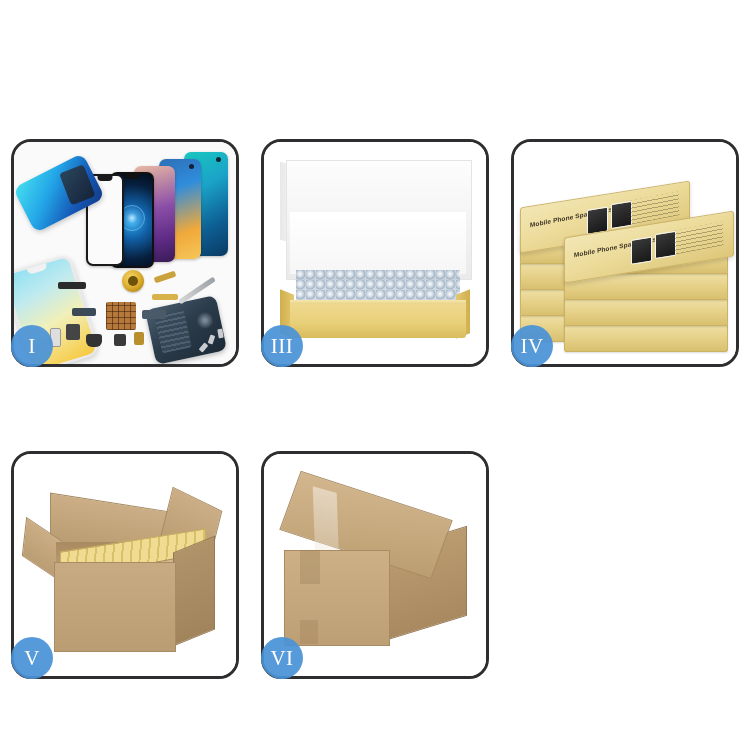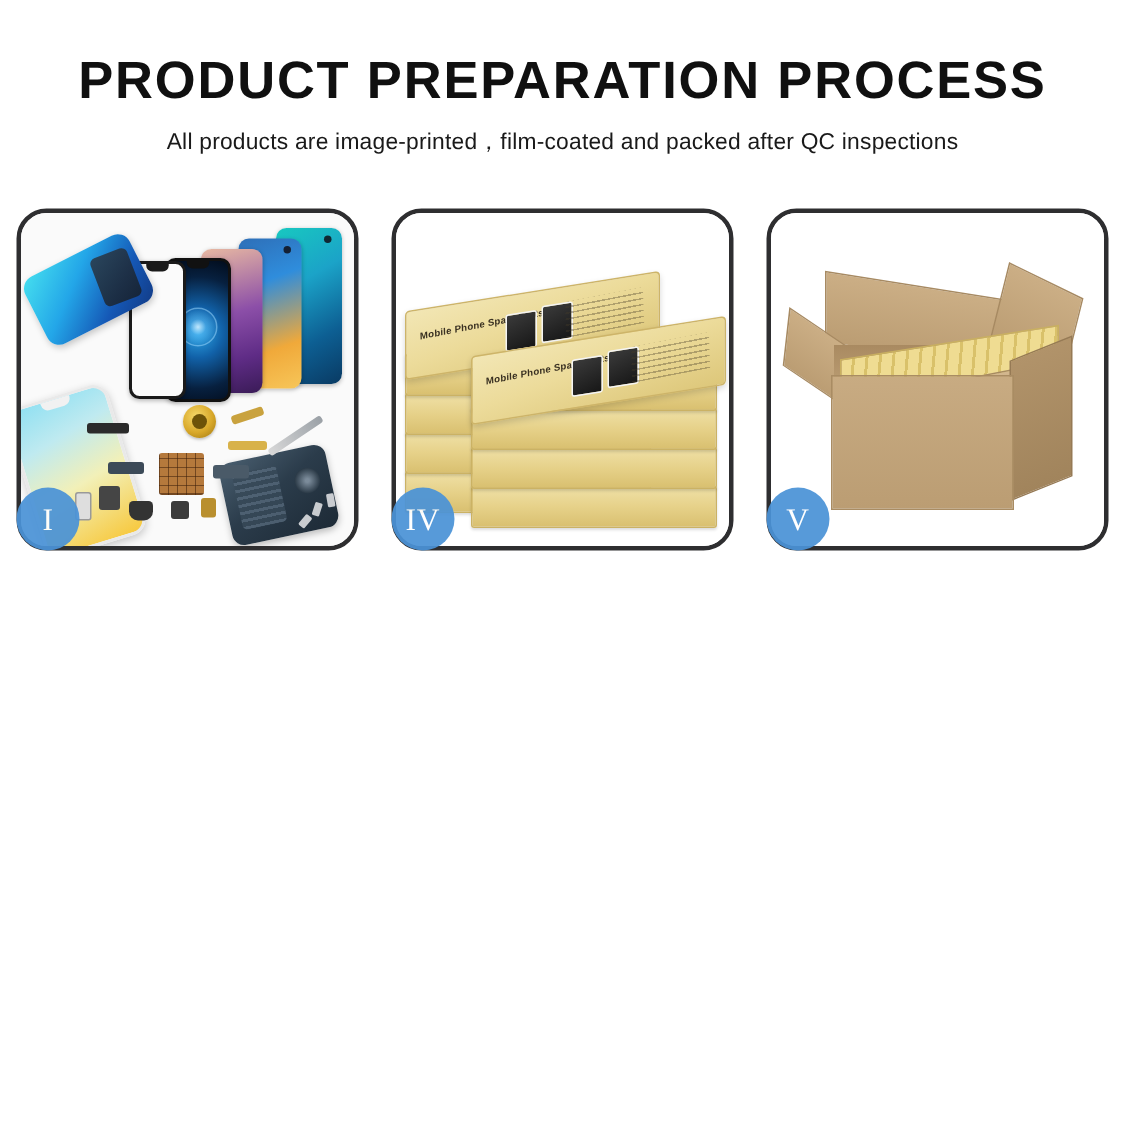--- a/index.html
+++ b/index.html
@@ -501,24 +501,20 @@
     left:36px; top:166px;
     width:18px; height:24px;
     background:rgba(150,120,80,0.28);
   }
 </style>
 </head>
 <body>
 
 <div class="page">
 
-  <div class="header">
-    <h1 class="title">PRODUCT PREPARATION PROCESS</h1>
-    <p class="subtitle">All products are image-printed，film-coated and packed after QC inspections</p>
-  </div>
 
   <div class="grid">
 
     <div class="panel">
       <div class="panel-inner p1">
         <div class="phone-fan">
           <div class="ph ph5">
               <span class="punch"></span>
             </div>
           <div class="ph ph4">
@@ -547,20 +543,34 @@
         <div class="strip s10"></div>
         <div class="tweezer"></div>
         <div class="screw sc1"></div>
         <div class="screw sc2"></div>
         <div class="screw sc3"></div>
       </div>
       <div class="badge">I</div>
     </div>
 
 
+    <div class="panel">
+      <div class="panel-inner p3">
+        <div class="lid-flap-l"></div>
+        <div class="lid-flap-r"></div>
+        <div class="lid-back"></div>
+        <div class="box-foam"></div>
+        <div class="box-bubbles"></div>
+        <div class="box-side-l"></div>
+        <div class="box-side-r"></div>
+        <div class="box-rim"></div>
+        <div class="box-front"></div>
+      </div>
+      <div class="badge">III</div>
+    </div>
 
     <div class="panel">
       <div class="panel-inner p4">
         <div class="stack">
           <div class="sbox sbox-back" style="top:150px"></div>
           <div class="sbox sbox-back" style="top:124px"></div>
           <div class="sbox sbox-back" style="top:98px"></div>
           <div class="sbox sbox-back" style="top:72px"></div>
           <div class="lid-top" style="left:2px; top:30px">
             <span class="lbl">Mobile Phone Spare Parts</span>
@@ -591,15 +601,26 @@
         <div class="flap flap-left"></div>
         <div class="carton-inner"></div>
         <div class="yellow-fill"></div>
         <div class="flap flap-front"></div>
         <div class="carton-side"></div>
         <div class="carton-body"></div>
       </div>
       <div class="badge">V</div>
     </div>
 
+    <div class="panel">
+      <div class="panel-inner p6">
+        <div class="sealed-side"></div>
+        <div class="sealed-top"></div>
+        <div class="tape"></div>
+        <div class="sealed-front"></div>
+        <div class="tape2"></div>
+        <div class="tape3"></div>
+      </div>
+      <div class="badge">VI</div>
+    </div>
 
   </div>
 </div>
 
 </body></html>

